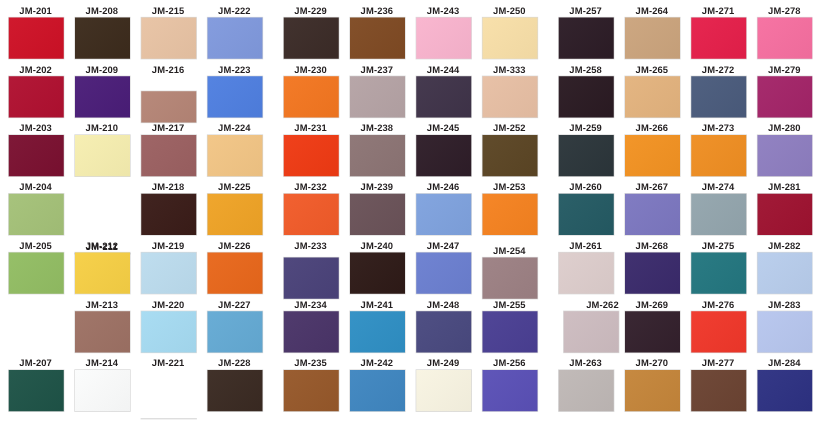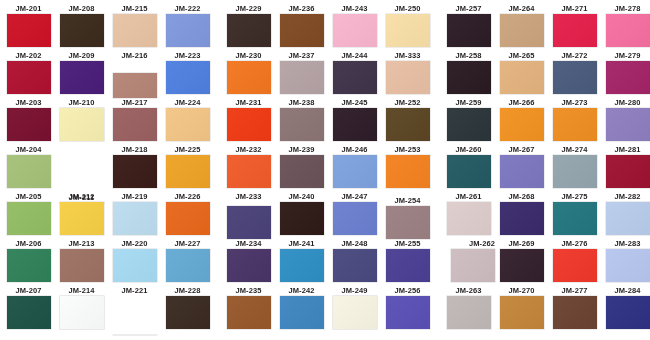--- a/index.html
+++ b/index.html
@@ -327,24 +327,20 @@
         <div class="swatch-chip" style="background-color: rgb(58, 42, 107);"></div>
       </div>
       <div class="swatch-cell" style="grid-area: 5 / 13;">
         <div class="swatch-label">JM-275</div>
         <div class="swatch-chip" style="background-color: rgb(35, 118, 127);"></div>
       </div>
       <div class="swatch-cell" style="grid-area: 5 / 14;">
         <div class="swatch-label">JM-282</div>
         <div class="swatch-chip" style="background-color: rgb(184, 205, 236);"></div>
       </div>
-      <div class="swatch-cell" style="grid-area: 6 / 1;">
-        <div class="swatch-label">JM-206</div>
-        <div class="swatch-chip" style="background-color: rgb(47, 129, 89);"></div>
-      </div>
       <div class="swatch-cell" style="grid-area: 6 / 2;">
         <div class="swatch-label">JM-213</div>
         <div class="swatch-chip" style="background-color: rgb(157, 113, 100);"></div>
       </div>
       <div class="swatch-cell" style="grid-area: 6 / 3;">
         <div class="swatch-label">JM-220</div>
         <div class="swatch-chip" style="background-color: rgb(166, 219, 242);"></div>
       </div>
       <div class="swatch-cell" style="grid-area: 6 / 4;">
         <div class="swatch-label">JM-227</div>

